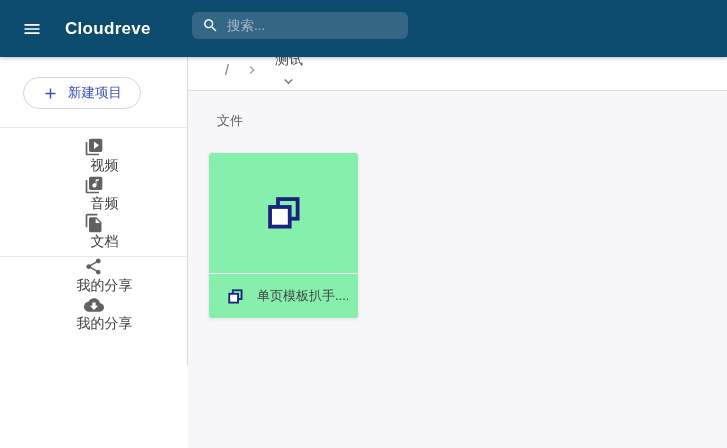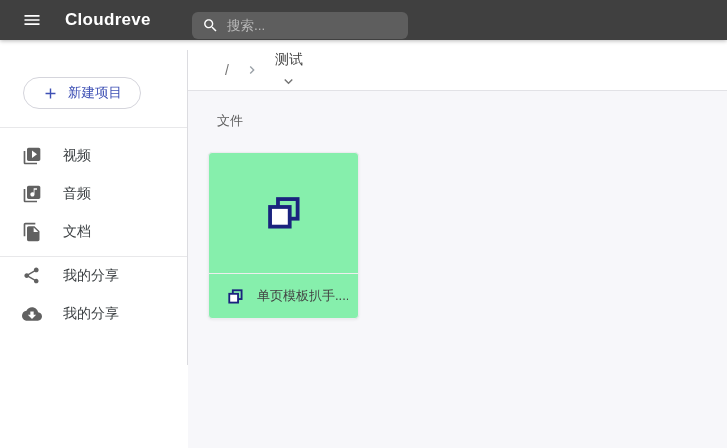--- a/index.html
+++ b/index.html
@@ -6,22 +6,22 @@
   html,body { width:727px; height:448px; }
   body {
     position:relative;
     font-family:"Liberation Sans","DejaVu Sans",sans-serif;
     background:#ffffff;
     overflow:hidden;
   }
 
   
   .appbar {
-    position:absolute; top:0; left:0; width:727px; height:40px;
-    background:#404040;
+    position:absolute; top:0; left:0; width:727px; height:57px;
+    background:#0c4a6e;
     display:flex; align-items:center;
     box-shadow:0 1px 4px rgba(0,0,0,0.28);
     z-index:20;
   }
   .menu-btn {
     margin-left:20px; width:24px; height:24px;
     display:flex; align-items:center; justify-content:center;
     cursor:pointer; background:none; border:none;
   }
   .appbar-title {
@@ -51,21 +51,21 @@
     color:#3f51b5; font-size:13.5px;
     display:flex; align-items:center; justify-content:center; gap:9px;
     cursor:pointer;
   }
   .side-divider { height:1px; background:#e8e8ea; margin-top:18px; }
   .side-divider2 { height:1px; background:#e8e8ea; margin-top:5px; }
   .nav { padding-top:9px; }
   .nav2 { padding-top:0; }
   .nav-item {
     height:38px; display:flex; align-items:center;
-    padding-left:22px; cursor:pointer;
+    padding-left:22px; cursor:pointer;flex-direction:column;
   }
   .nav-icon { width:20px; height:20px; margin-right:21px; flex:none; }
   .nav-label { font-size:14px; color:#3c4043; }
 
   
   .main { position:absolute; left:188px; top:50px; width:539px; height:398px; }
   .breadcrumb-bar {
     height:41px; background:#ffffff; border-bottom:1px solid #e2e2e6;
     display:flex; align-items:center; padding-left:37px;
   }

